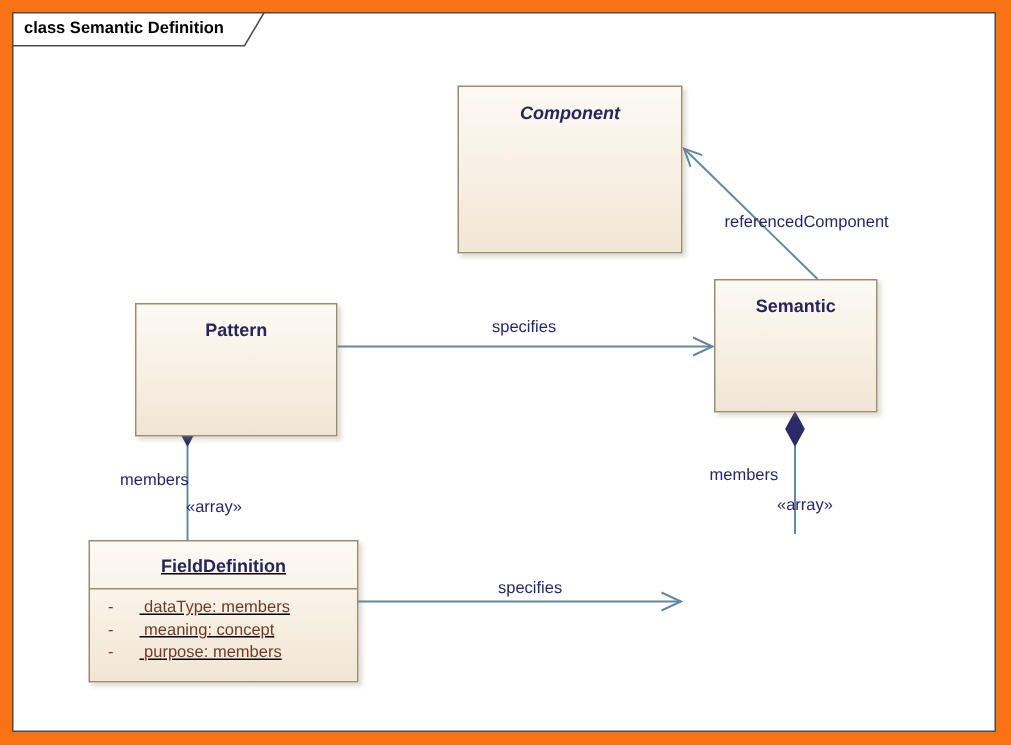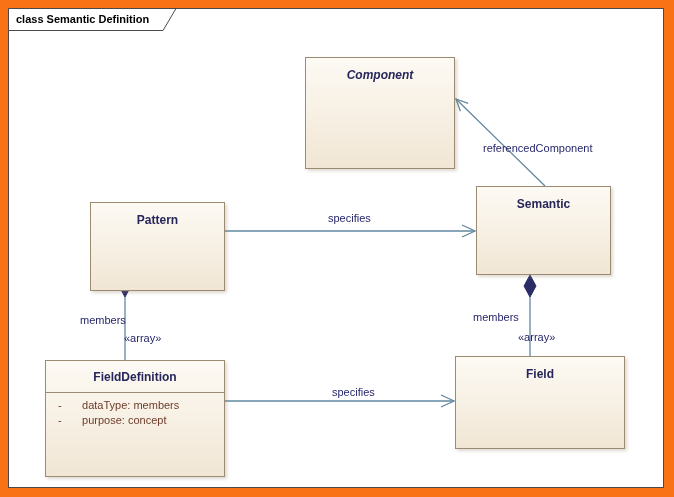--- a/index.html
+++ b/index.html
@@ -116,43 +116,44 @@
   <span class="frame-title">class Semantic Definition</span>
 
   <div class="uml-class abstract" style="left:305px; top:57px; width:150px; height:112px;">
     <span class="name">Component</span>
   </div>
 
   <div class="uml-class" style="left:90px; top:202px; width:135px; height:89px;">
     <span class="name">Pattern</span>
   </div>
 
-  <div class="uml-class" style="left:476px; top:186px; width:135px; height:89px;">
+  <div class="uml-class" style="left:476px; top:186px; width:109px; height:89px;">
     <span class="name">Semantic</span>
   </div>
 
-  <div class="uml-class with-attrs" style="left:45px; top:360px; width:180px; height:117px;">
+  <div class="uml-class with-attrs" style="left:59px; top:360px; width:180px; height:95px;text-decoration:underline;">
     <div class="name-section">
       <span class="name">FieldDefinition</span>
     </div>
     <div class="attrs">
       <div class="attr-row">
         <span class="vis">-</span>
         <span class="attr-text">dataType: members</span>
       </div>
       <div class="attr-row">
         <span class="vis">-</span>
-        <span class="attr-text">purpose: concept</span>
+        <span class="attr-text">meaning: concept</span>
+      </div>
+      <div class="attr-row">
+        <span class="vis">-</span>
+        <span class="attr-text">purpose: members</span>
       </div>
     </div>
   </div>
 
-  <div class="uml-class" style="left:455px; top:356px; width:170px; height:93px;">
-    <span class="name">Field</span>
-  </div>
 
   <div class="conn-label" style="left:328px; top:212px;">specifies</div>
 
   <div class="conn-label" style="left:332px; top:386px;">specifies</div>
 
   <div class="conn-label" style="left:483px; top:142px;">referencedComponent</div>
 
   <div class="conn-label" style="left:80px; top:314px;">members</div>
   <div class="conn-label" style="left:124px; top:332px;">«array»</div>
 

